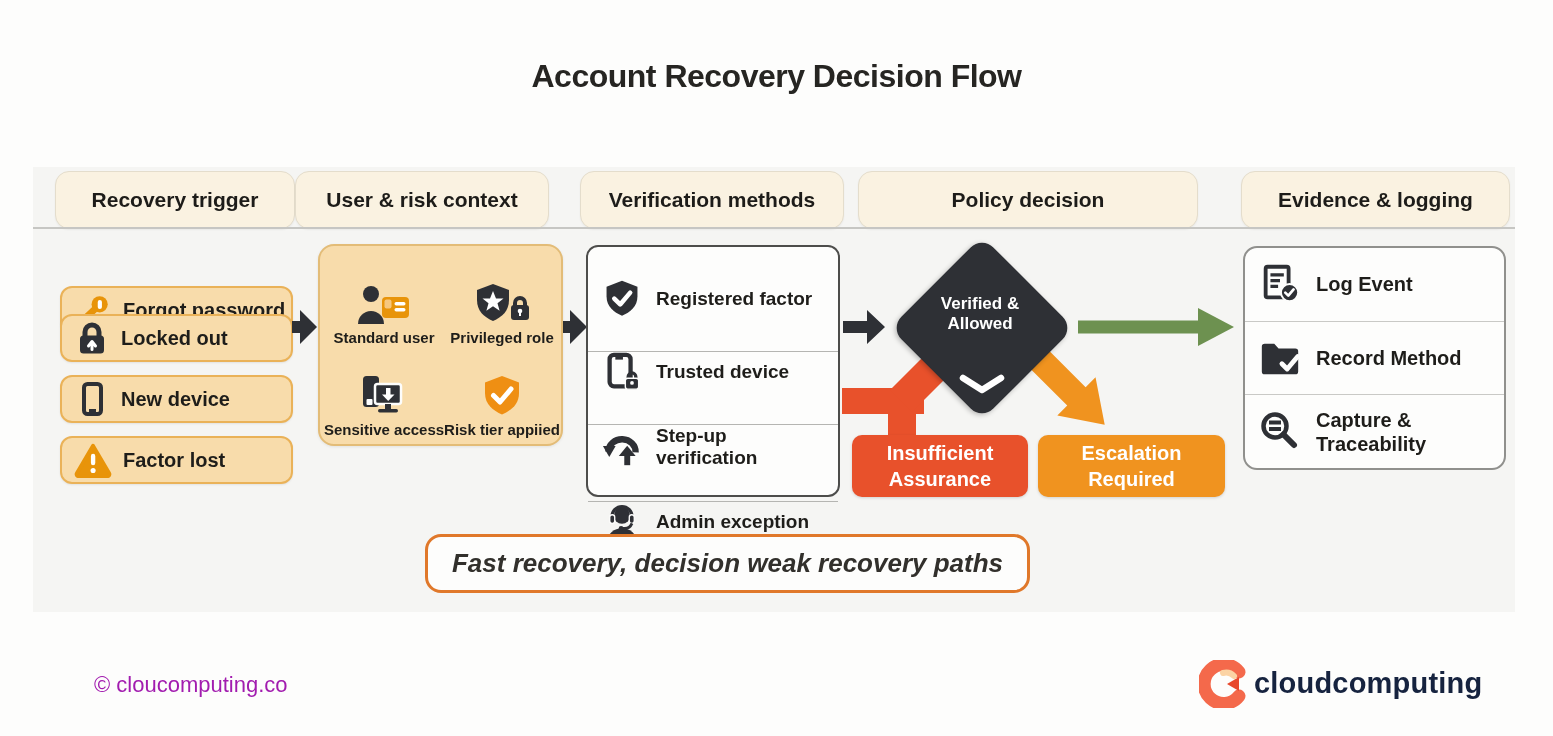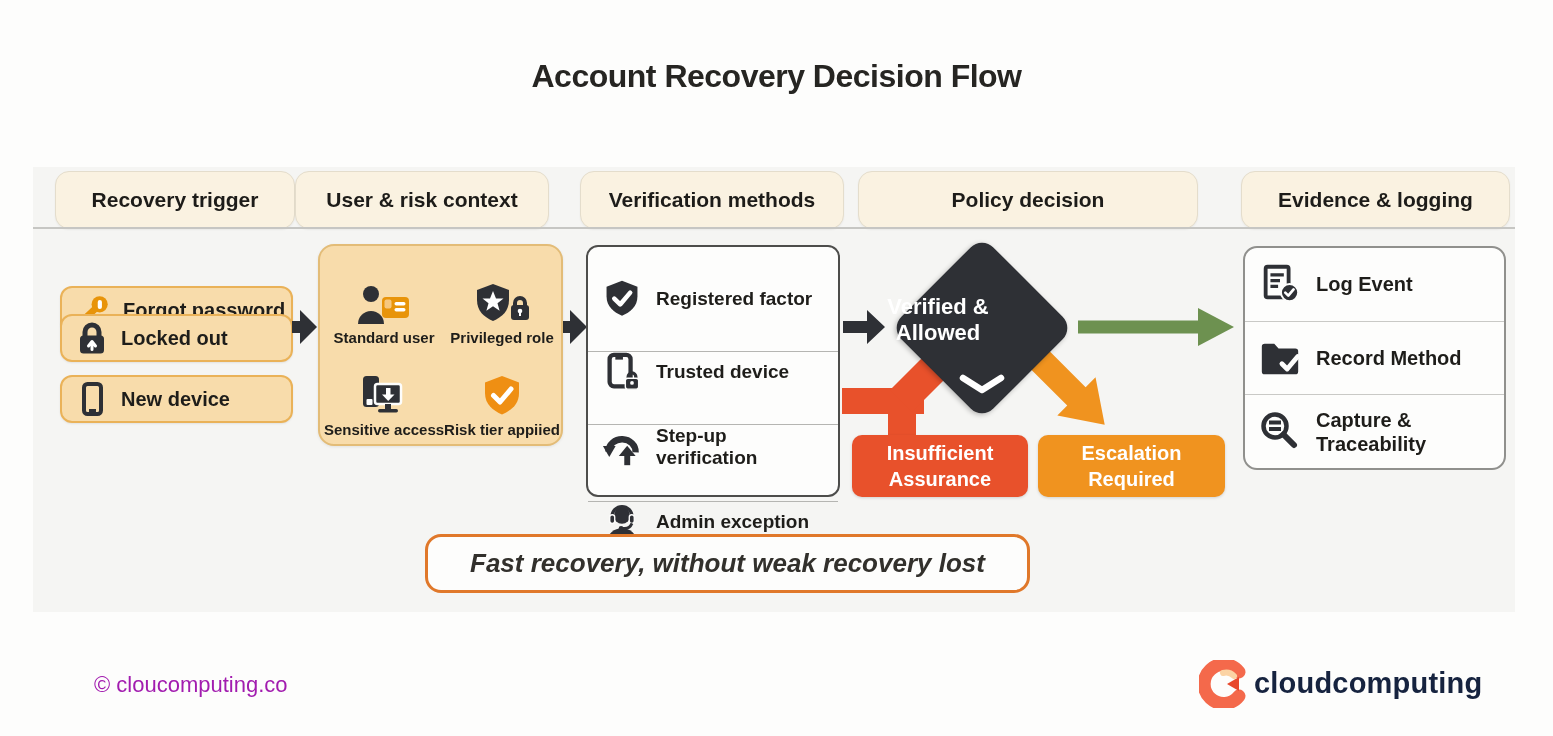--- a/index.html
+++ b/index.html
@@ -22,21 +22,21 @@
           grid-template-rows:1fr 1fr;padding:8px 4px 6px 4px;box-shadow:0 1px 3px rgba(0,0,0,0.08);}
   .ctxcell{display:flex;flex-direction:column;align-items:center;justify-content:flex-end;gap:3px;}
   .ctxcell .lbl{font-size:15px;font-weight:700;white-space:nowrap;}
   .verbox{left:586px;top:245px;width:254px;height:252px;background:#fdfdfc;border:2px solid #4d4d4b;
           border-radius:12px;box-sizing:border-box;display:flex;flex-direction:column;}
   .vrow{flex:1;display:flex;align-items:center;gap:14px;padding:0 14px;margin-top:32px;}
   .vrow + .vrow{border-top:1px solid #b5b5b2;}
   .vrow .lbl{font-size:19px;font-weight:700;}
   .diamond{left:917px;top:263px;width:130px;height:130px;background:#2e3035;border-radius:16px;
            transform:rotate(45deg);box-shadow:0 2px 5px rgba(0,0,0,0.25);}
-  .dcontent{left:853px;top:294px;width:170px;text-align:center;color:#fff;font-size:22px;
+  .dcontent{left:895px;top:294px;width:170px;text-align:center;color:#fff;font-size:17px;
             font-weight:700;line-height:1.18;white-space:pre-line;}
   .dcheck{left:957px;top:374px;}
   .outbox{top:435px;height:62px;border-radius:10px;color:#fff;font-size:20px;font-weight:700;
           display:flex;align-items:center;justify-content:center;text-align:center;
           line-height:1.3;white-space:pre-line;box-shadow:0 1px 3px rgba(0,0,0,0.15);}
   .outbox.red{left:852px;width:176px;background:#e8512b;}
   .outbox.org{left:1038px;width:187px;background:#f0931f;}
   .evbox{left:1243px;top:246px;width:263px;height:224px;background:#fdfdfc;border:2px solid #90908d;
          border-radius:14px;box-sizing:border-box;display:flex;flex-direction:column;}
   .erow{flex:1;display:flex;align-items:center;gap:14px;padding:0 13px;}
@@ -98,20 +98,30 @@
   <div class="abs tribox" style="top:314px;">
     <span class="icon">
       <svg width="36" height="36" viewBox="0 0 36 36">
         <path d="M11,17 v-5 a7,7 0 0 1 14,0 v5" fill="none" stroke="#2e3035" stroke-width="5"></path>
         <rect x="6" y="15.5" width="24" height="18" rx="3.5" fill="#2e3035"></rect>
         <path d="M18,29.5 V24 M14.5,26 L18,21.5 L21.5,26" stroke="#fff" stroke-width="3" fill="none" stroke-linecap="round" stroke-linejoin="round"></path>
       </svg>
       </span>
     <span class="lbl">Locked out</span>
   </div>
+  <div class="abs tribox" style="top:436px;">
+    <span class="icon">
+      <svg width="38" height="36" viewBox="0 0 40 36">
+        <path d="M20,3 L37,32 a2,2 0 0 1 -2,3 H5 a2,2 0 0 1 -2,-3 Z" fill="#e8940a" stroke="#e8940a" stroke-width="4" stroke-linejoin="round"></path>
+        <rect x="17.8" y="11.5" width="4.6" height="12" rx="2.3" fill="#fff"></rect>
+        <circle cx="20.1" cy="29" r="2.7" fill="#fff"></circle>
+      </svg>
+      </span>
+    <span class="lbl">Factor lost</span>
+  </div>
 
   <span class="abs" style="left:292px;top:307px;">
     <svg width="26" height="40" viewBox="0 0 26 40">
         <path d="M0,14 h8 V3 l17,17 -17,17 V26 H0 Z" fill="#2e3035"></path>
       </svg></span>
   <span class="abs" style="left:562px;top:307px;">
     <svg width="26" height="40" viewBox="0 0 26 40">
         <path d="M0,14 h8 V3 l17,17 -17,17 V26 H0 Z" fill="#2e3035"></path>
       </svg></span>
   <span class="abs" style="left:843px;top:307px;">
@@ -284,21 +294,21 @@
           <path d="M25.5,24.5 L36,35" stroke="#2e3035" stroke-width="6" stroke-linecap="round"></path>
           <path d="M11,12.5 h12 M11,19 h12" stroke="#2e3035" stroke-width="3.8"></path>
         </svg>
         </span>
       <span class="lbl">Capture &amp;
 Traceability</span>
     </div>
   </div>
 
   <div class="abs banner">
-    <span class="lbl">Fast recovery, without weak recovery lost</span>
+    <span class="lbl">Fast recovery, decision weak recovery paths</span>
   </div>
 
   <div class="abs copyright">© cloucomputing.co</div>
   <span class="abs" style="left:1199px;top:660px;">
     <svg width="48" height="48" viewBox="0 0 48 48">
       <path d="M40,12 A19.5,19.5 0 1 0 40,36" fill="none" stroke="#f4694b" stroke-width="13" stroke-linecap="round"></path>
       <path d="M35,16 A11,11 0 0 0 24,13" fill="none" stroke="#fbd3a4" stroke-width="6" stroke-linecap="round"></path>
       <polygon points="40,17 28,24 40,31" fill="#e8482c"></polygon>
     </svg></span>
   <div class="abs brand">cloudcomputing</div>

